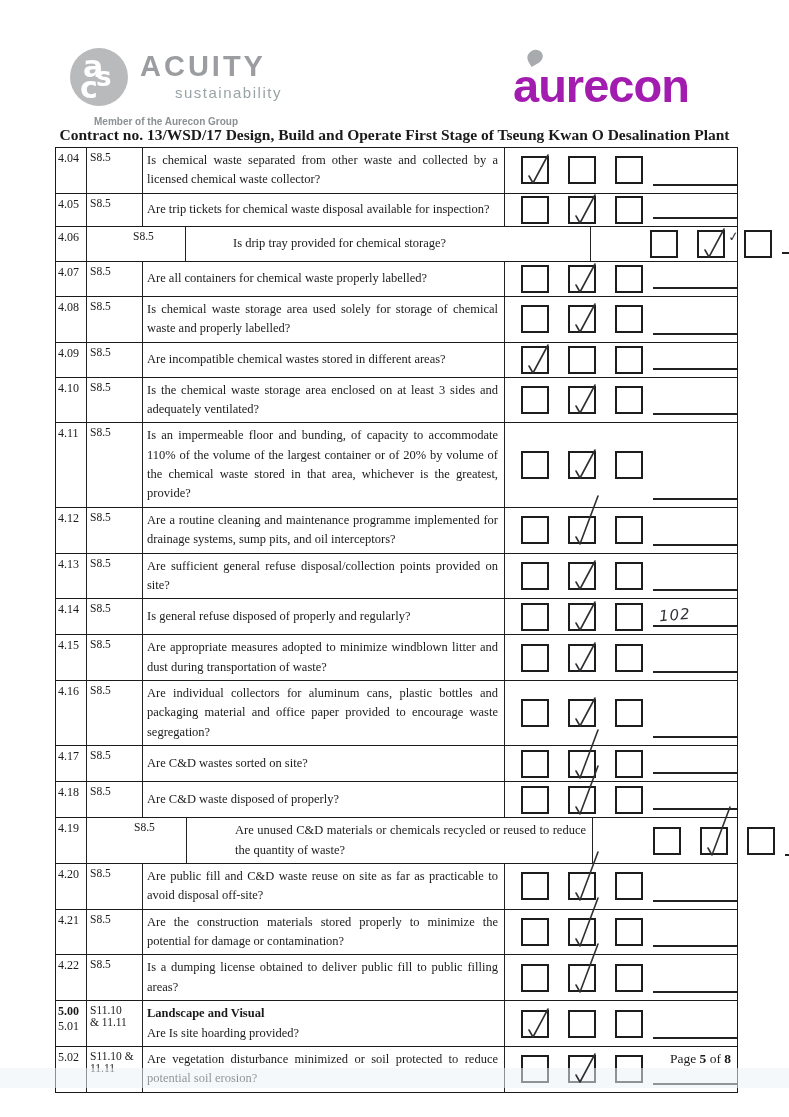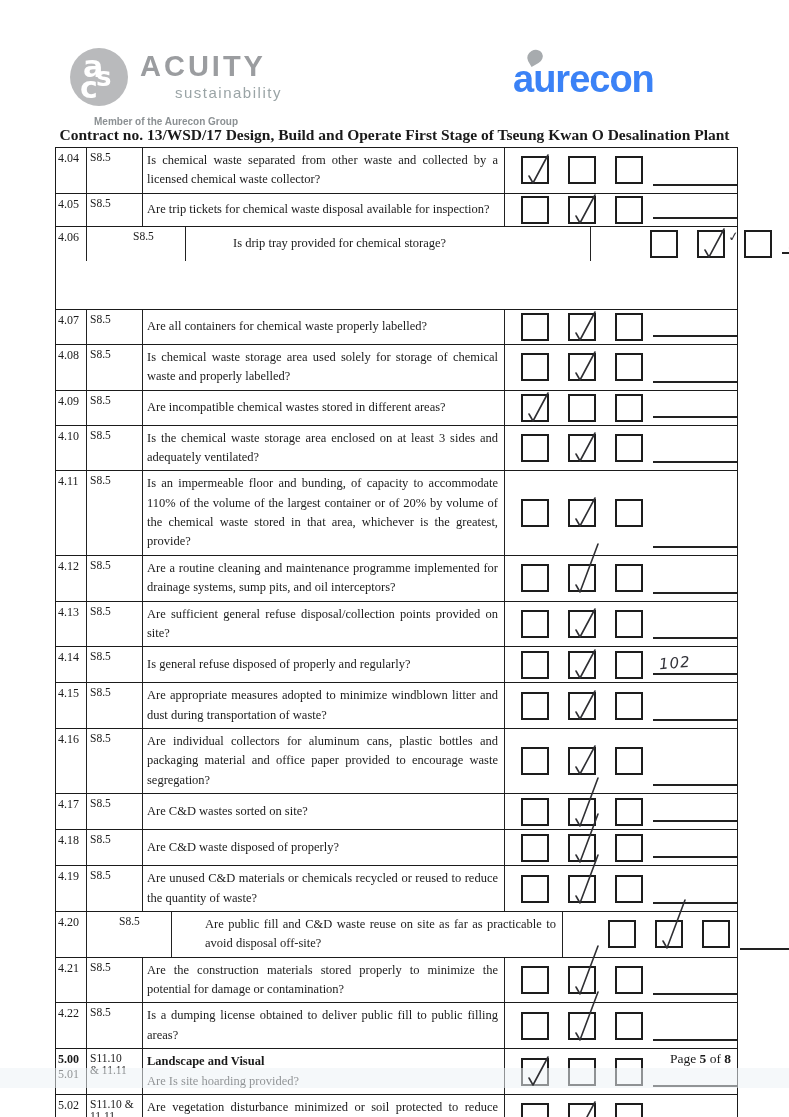--- a/index.html
+++ b/index.html
@@ -18,21 +18,21 @@
   .acuity-name { position:absolute; left:72px; top:6px; font-family:"Liberation Sans","DejaVu Sans",sans-serif;
                  font-weight:bold; font-size:29px; letter-spacing:3px; color:#9b9da0; }
   .acuity-sub { position:absolute; left:107px; top:40px; font-family:"Liberation Sans","DejaVu Sans",sans-serif;
                 font-size:15px; letter-spacing:1.5px; color:#9aa4a6; }
   .acuity-tag { position:absolute; left:26px; top:72px; font-family:"Liberation Sans","DejaVu Sans",sans-serif;
                 font-weight:bold; font-size:10px; color:#8b9093; }
   .aurecon { position:absolute; right:46px; top:10px; width:230px; height:70px; }
   .aurecon-leaf { position:absolute; left:14px; top:-2px; width:16px; height:14px; background:#a7abae;
                   border-radius:65% 65% 65% 0; transform:rotate(-30deg); }
   .aurecon-word { position:absolute; left:0; top:6px; font-family:"Liberation Sans","DejaVu Sans",sans-serif;
-                  font-weight:bold; font-size:38px; letter-spacing:-1px; color:#3b82f6; }
+                  font-weight:bold; font-size:47px; letter-spacing:-1px; color:#a21caf; }
 
   .doc-title { position:absolute; top:126px; left:40px; width:709px; text-align:center;
                font-weight:bold; font-size:15.5px; }
 
   
   .ck-table { position:absolute; left:55px; top:147px; width:683px;
               border:1.5px solid #1b1b1b; background:#fff; }
   .t-row { display:flex; border-top:1.9px solid #1b1b1b; position:relative; }
   .t-row:first-child { border-top:none; }
   .c-item { width:31px; border-right:1px solid #222; padding:3px 1px 2px 2px; font-size:12px; }
@@ -189,21 +189,21 @@
       </div>
       <div class="box no">
         
       </div>
       <span class="extra-v">✓</span>
       <div class="remark-line">
         <span class="remark-hw">Mol</span>
       </div>
     </div>
   </div>
-      <div class="t-row" style="min-height: 35px; margin-top: 48px;">
+      <div class="t-row" style="min-height: 35px;">
     <div class="c-item">
       <div class="i1">4.07</div>
 
     </div>
     <div class="c-eia">
       <div class="e1">S8.5</div>
 
     </div>
     <div class="c-q">
 
@@ -573,21 +573,21 @@
       </div>
       <div class="box no">
         
       </div>
 
       <div class="remark-line">
         
       </div>
     </div>
   </div>
-      <div class="t-row" style="min-height: 40px;">
+      <div class="t-row" style="min-height: 40px; gap: 44px;">
     <div class="c-item">
       <div class="i1">4.19</div>
 
     </div>
     <div class="c-eia">
       <div class="e1">S8.5</div>
 
     </div>
     <div class="c-q">
 
@@ -605,21 +605,21 @@
       </div>
       <div class="box no">
         
       </div>
 
       <div class="remark-line">
         
       </div>
     </div>
   </div>
-      <div class="t-row" style="min-height: 38px; gap: 29px;">
+      <div class="t-row" style="min-height: 38px;">
     <div class="c-item">
       <div class="i1">4.20</div>
 
     </div>
     <div class="c-eia">
       <div class="e1">S8.5</div>
 
     </div>
     <div class="c-q">
 

